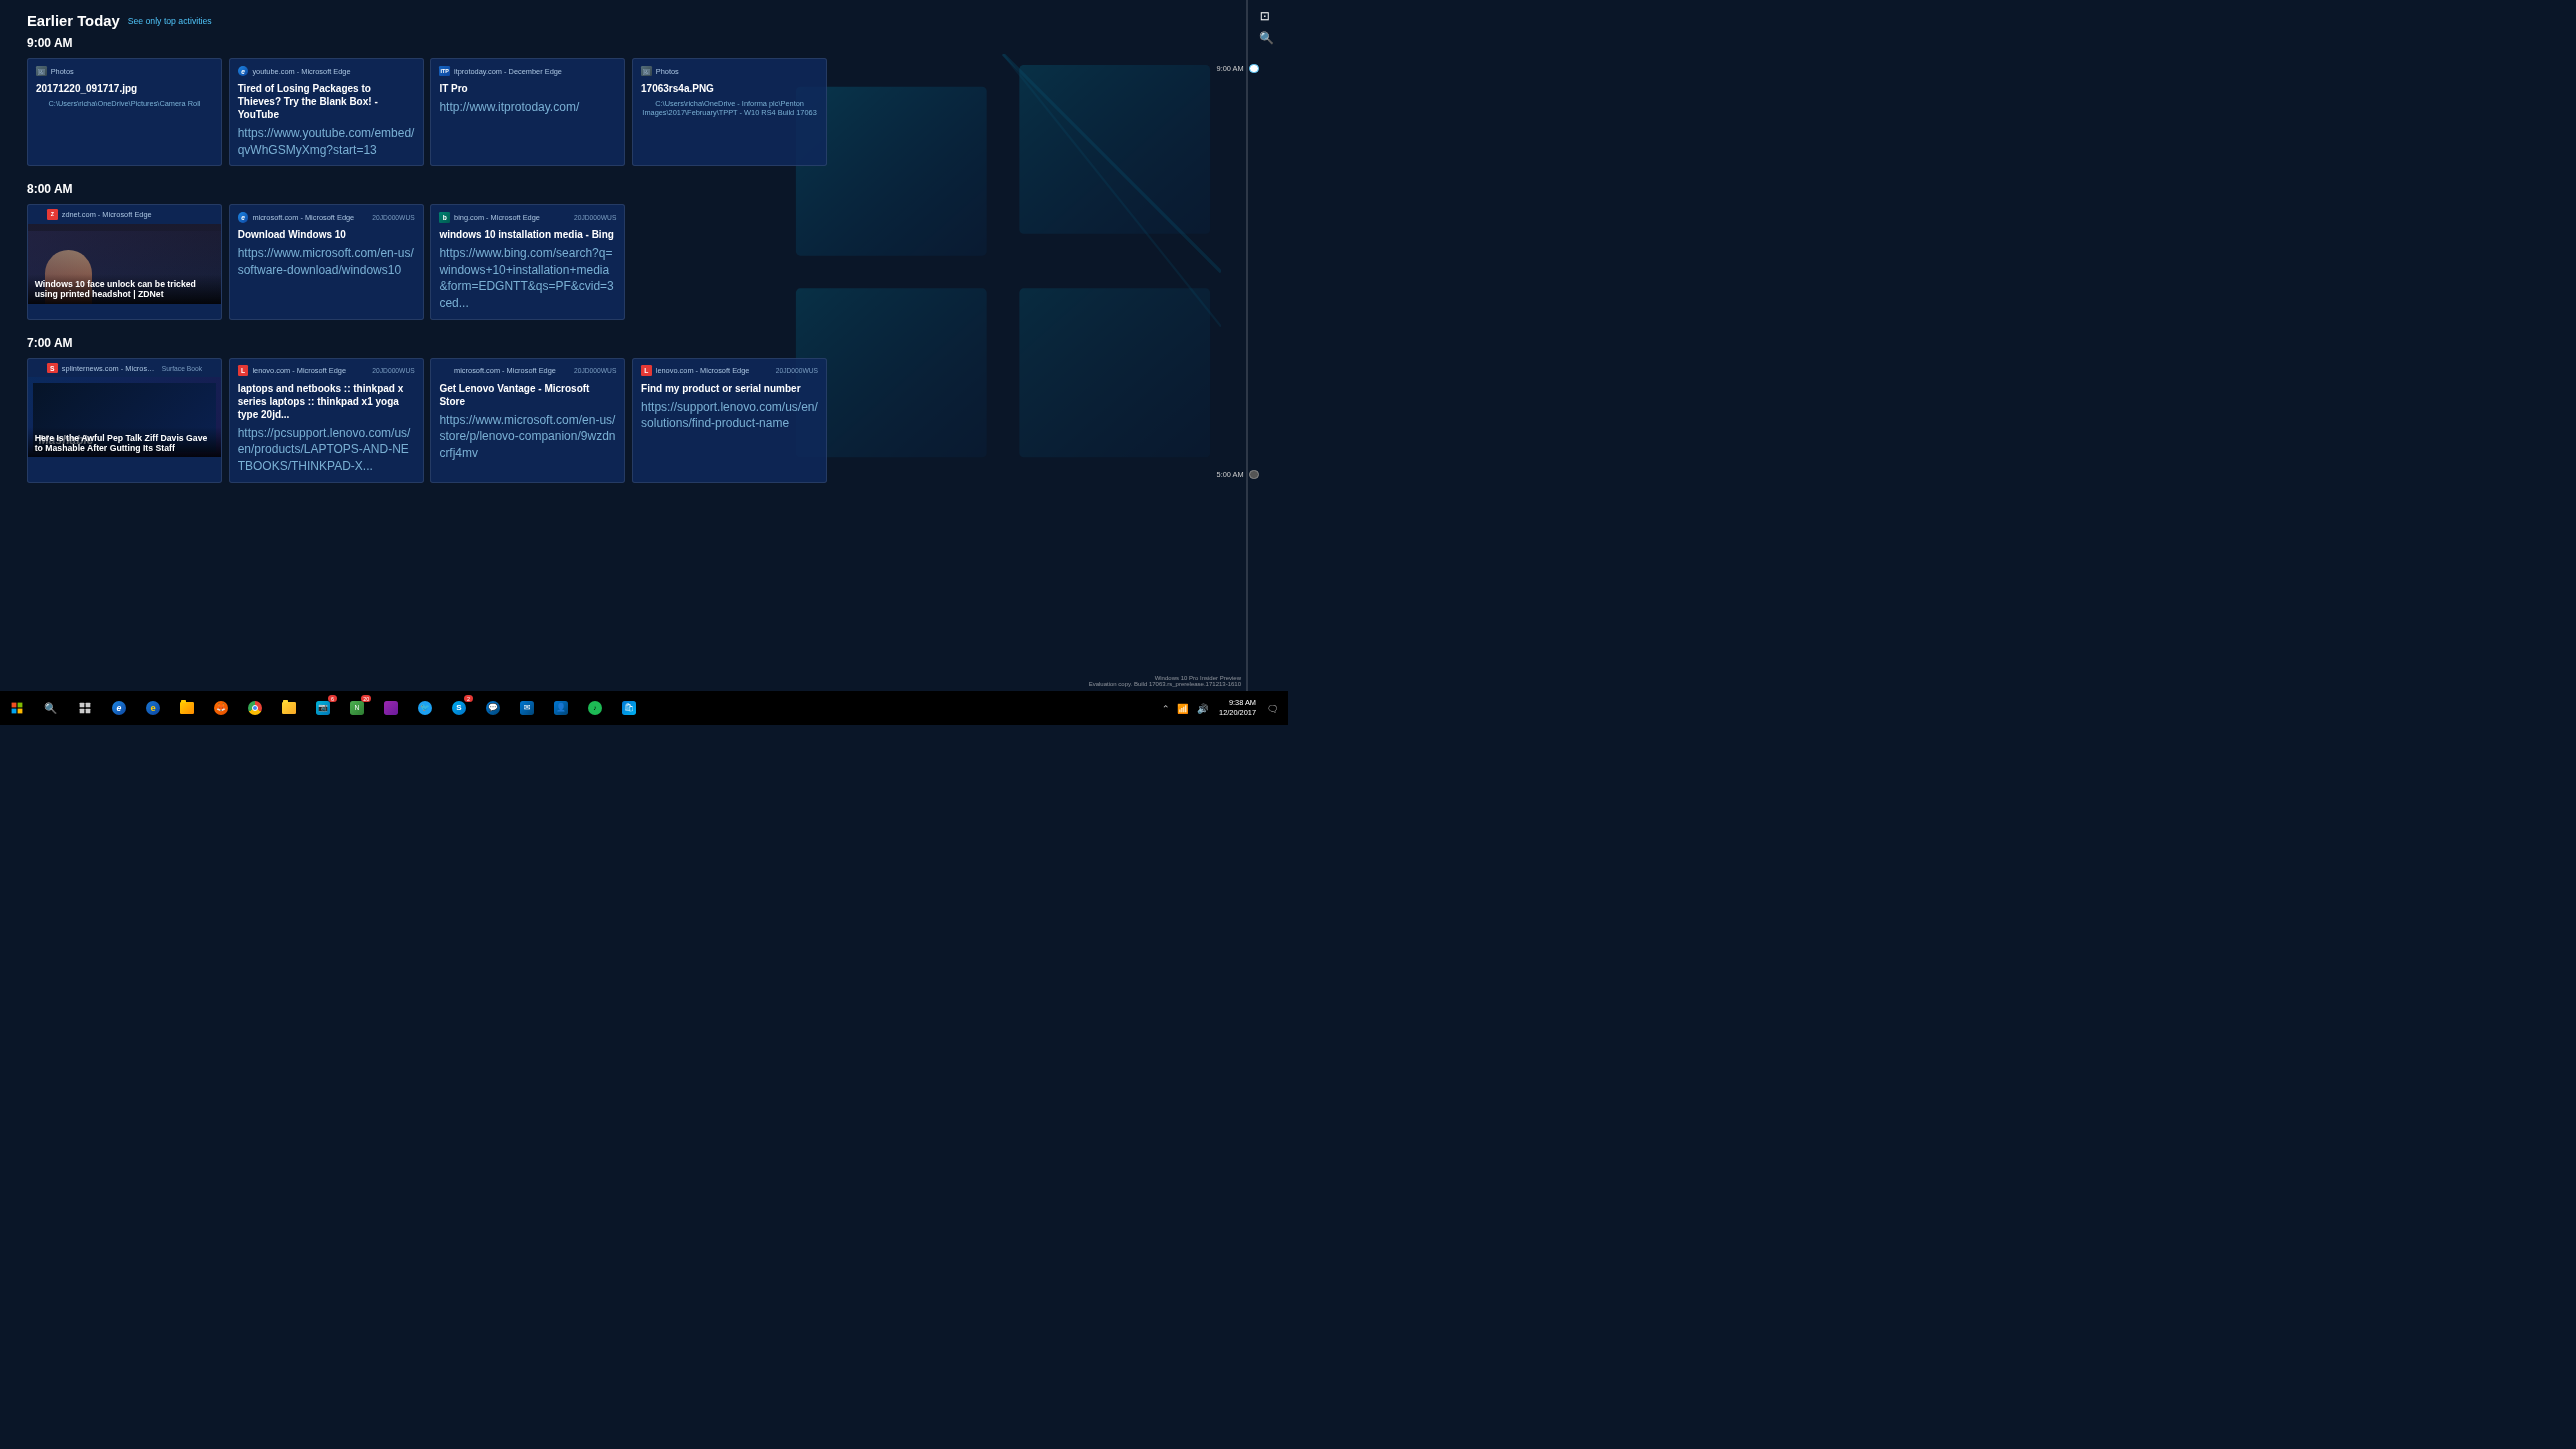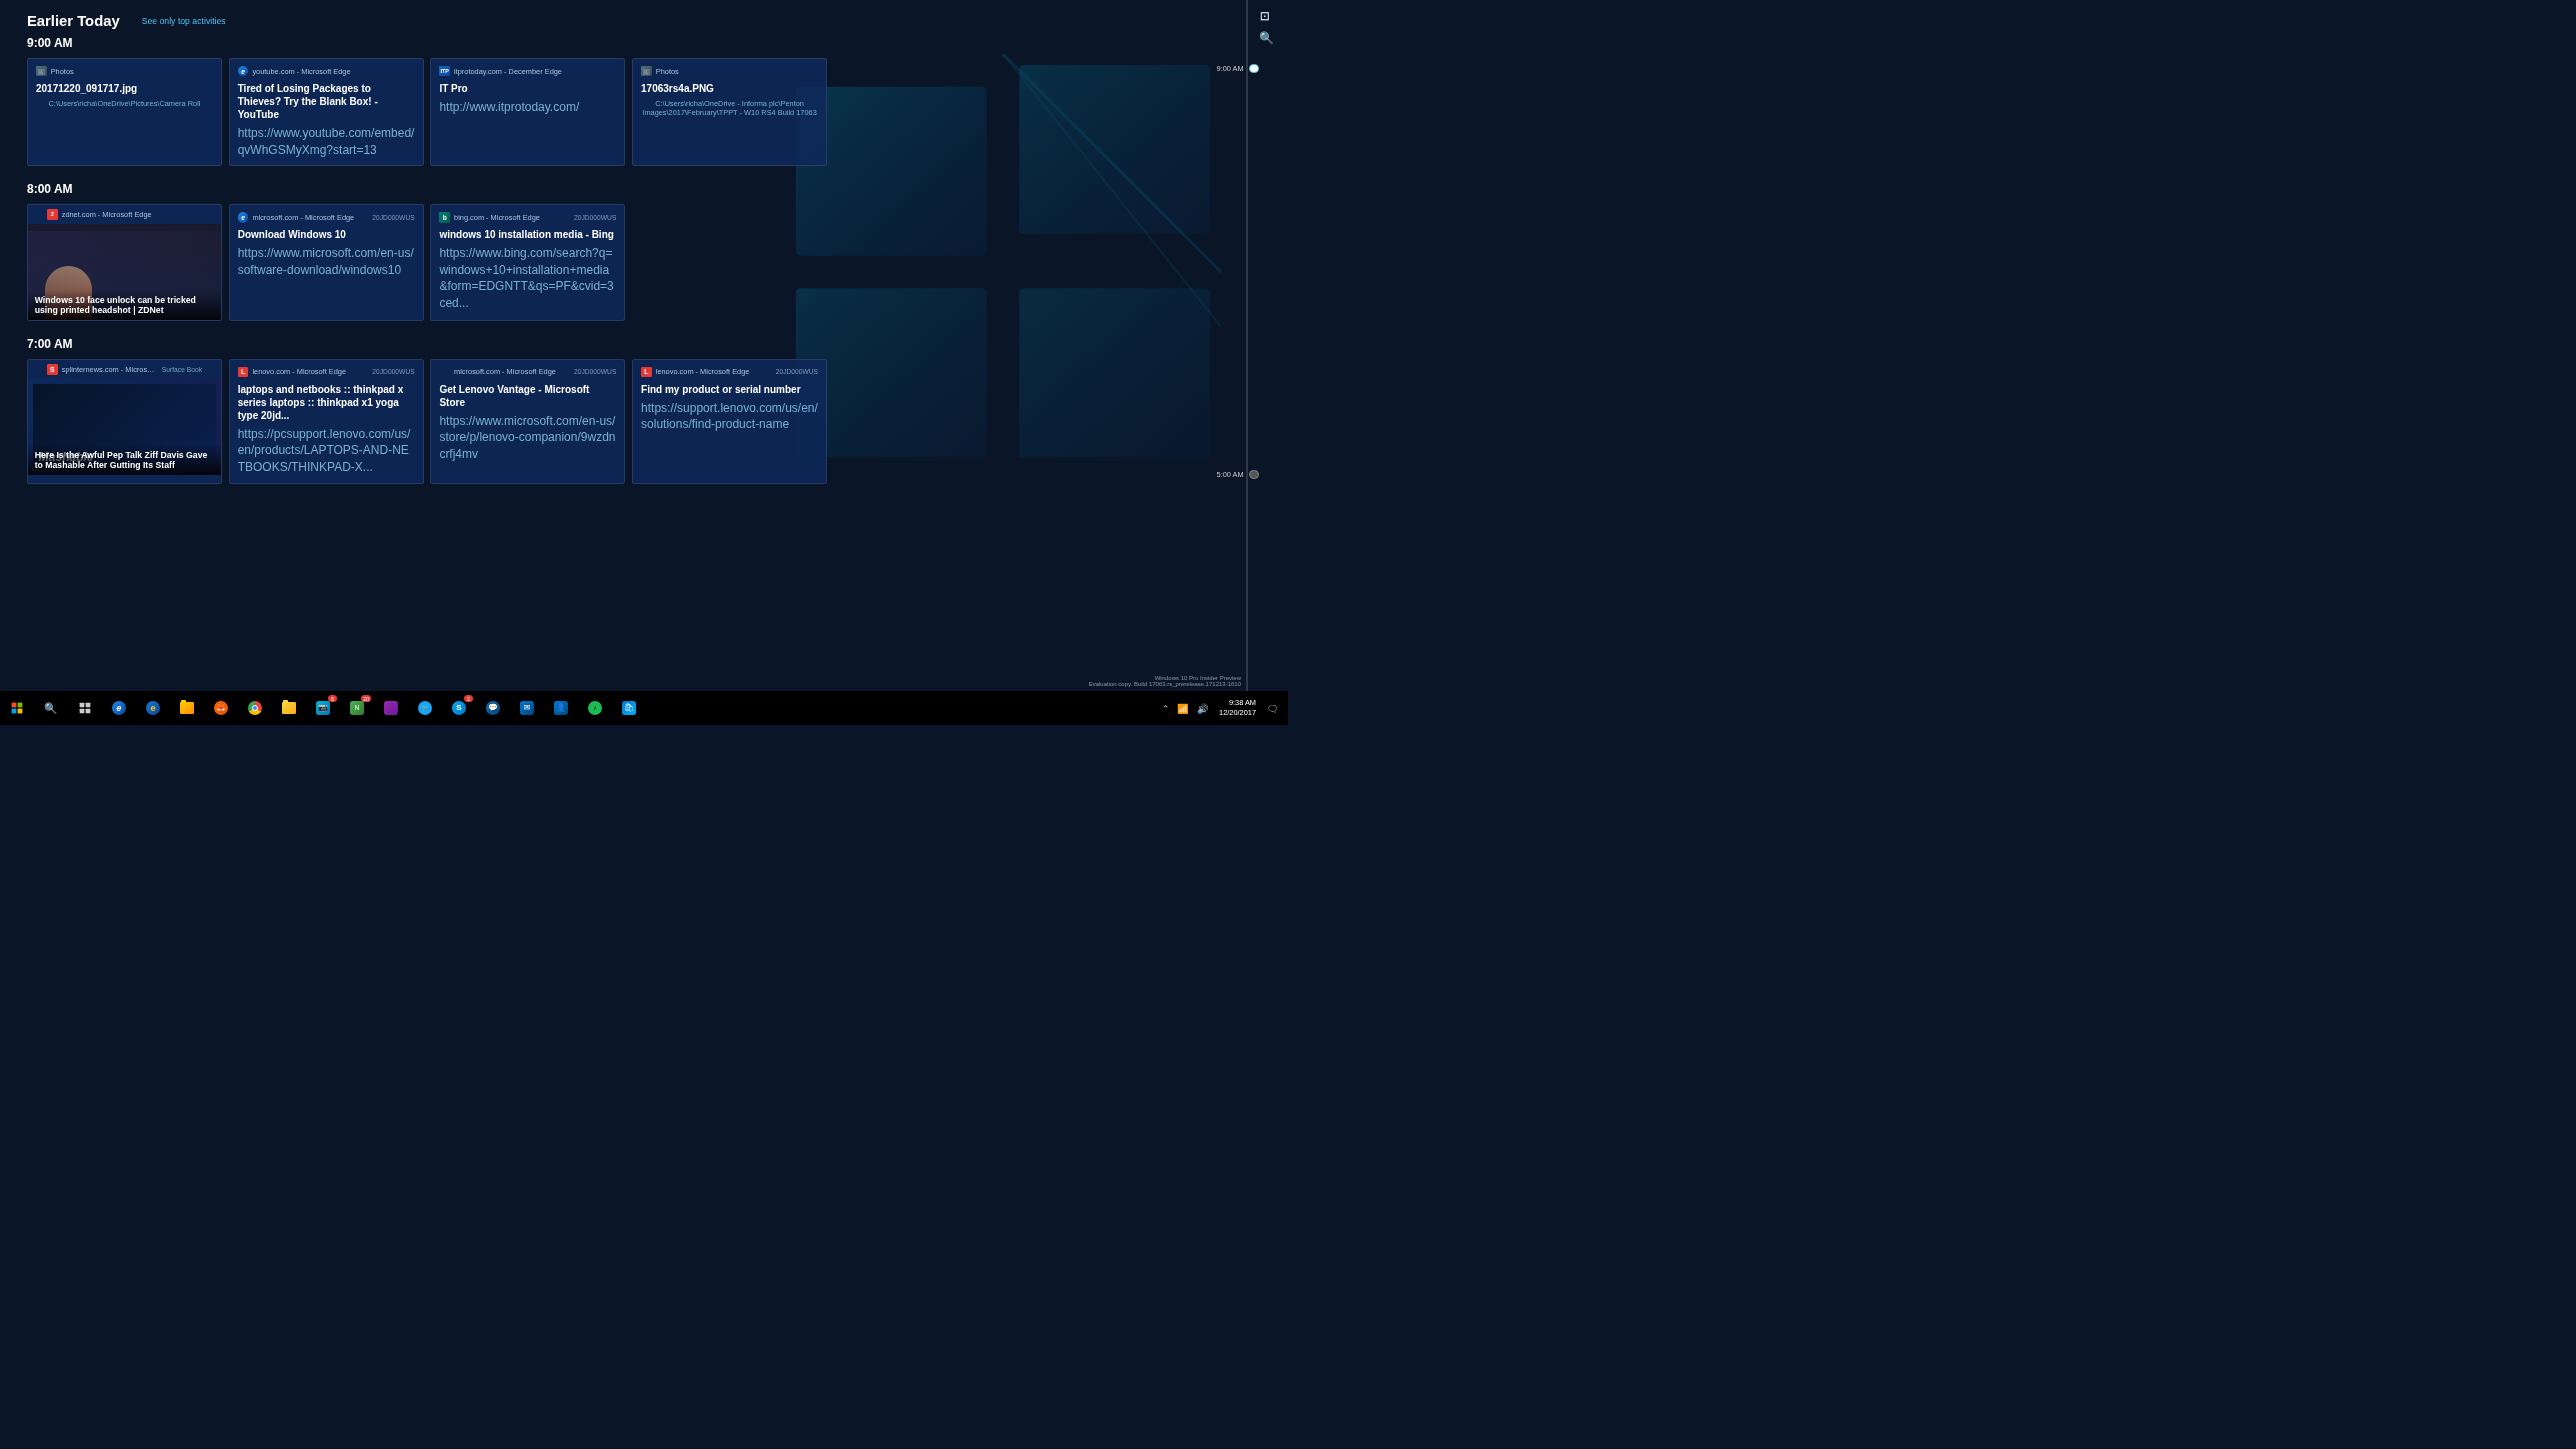--- a/index.html
+++ b/index.html
@@ -35,21 +35,21 @@
     
     .header {
       display: flex;
       align-items: center;
       margin-bottom: 6.7px;
     }
     .header-title {
       font-size: 14.8px;
       font-weight: 600;
       color: #fff;
-      margin-right: 22px;
+      margin-right: 8px;
     }
     .see-only-link {
       font-size: 8.7px;
       color: #4fc3f7;
       cursor: pointer;
     }
 
     
     .top-right-icons {
       position: absolute;
@@ -176,21 +176,21 @@
       text-align: center;
     }
 
     
     .card-with-image {
       padding: 0;
       overflow: hidden;
     }
     .card-image-area {
       width: 100%;
-      height: 96px;
+      height: 80px;
       background: #1a3a5c;
       position: relative;
       overflow: hidden;
     }
     .card-image-overlay {
       position: absolute;
       bottom: 0;
       left: 0;
       right: 0;
       background: linear-gradient(transparent, rgba(0,0,0,0.85));

